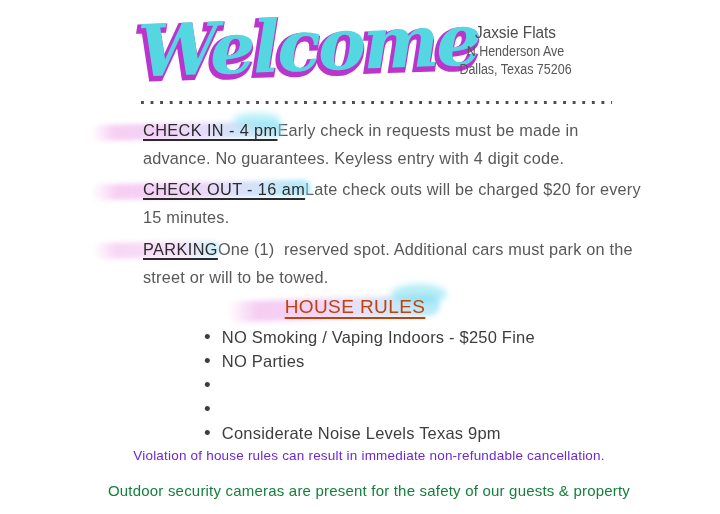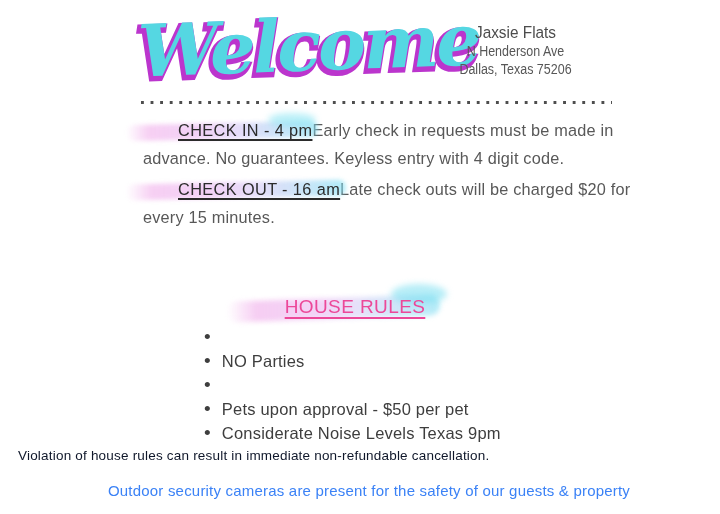--- a/index.html
+++ b/index.html
@@ -45,21 +45,21 @@
     font-size:16.3px;line-height:28px;color:#585858;letter-spacing:0.2px;
   }
   .sec-1{top:116px;} .sec-2{top:175px;} .sec-3{top:235px;}
   .sec .heading{
     color:#2b2b2b;text-decoration:underline;text-underline-offset:3px;
     text-decoration-thickness:1.5px;letter-spacing:0.4px;
   }
   .sec .body{white-space:pre-wrap;}
 
   
-  .hl{position:relative;z-index:0;margin-left:35px;}
+  .hl{position:relative;z-index:0;}
   .hl::before{
     content:"";position:absolute;z-index:-1;top:2px;bottom:0px;
     left:-52px;right:-6px;border-radius:10px;filter:blur(2px);
     transform:rotate(-1.3deg);
     background:linear-gradient(90deg,
       rgba(238,160,231,0) 0%,
       rgba(238,160,231,0.50) 12%,
       rgba(226,155,236,0.46) 38%,
       rgba(188,170,240,0.40) 60%,
       rgba(128,224,243,0.62) 100%);
@@ -77,21 +77,21 @@
       rgba(230,165,238,0.34) 68%,
       rgba(140,224,243,0.45) 100%);
   }
 
   
   .house-rules-wrap{
     position:absolute;left:0;right:10px;top:296px;text-align:center;margin:0;
   }
   .house-rules{
     display:inline-block;position:relative;z-index:0;
-    font-size:19px;color:#ec4899;letter-spacing:0.4px;
+    font-size:19px;color:#c2410c;letter-spacing:0.4px;
     text-decoration:underline;text-underline-offset:4px;text-decoration-thickness:1.5px;
   }
   .house-rules::before{
     content:"";position:absolute;z-index:-1;top:2px;bottom:-1px;
     left:-58px;right:-14px;border-radius:10px;filter:blur(2.5px);
     transform:rotate(-2deg);
     background:linear-gradient(90deg,
       rgba(238,160,231,0) 0%,
       rgba(238,160,231,0.52) 14%,
       rgba(226,155,236,0.44) 42%,
@@ -109,26 +109,26 @@
     margin:0;padding:0;list-style:none;
   }
   .rule-item{
     display:flex;align-items:baseline;
     font-size:16.5px;line-height:24px;color:#3e3e3e;letter-spacing:0.2px;
   }
   .bullet{font-size:19px;margin-right:11px;color:#3e3e3e;}
 
   
   .note-violation{
-    position:absolute;left:18px;right:0;top:448px;margin:0;text-align:left;
-    font-size:13.5px;color:#0f172a;letter-spacing:0.2px;
+    position:absolute;left:18px;right:0;top:448px;margin:0;text-align:center;
+    font-size:13.5px;color:#6d28d9;letter-spacing:0.2px;
   }
   .note-security{
     position:absolute;left:18px;right:0;top:482px;margin:0;text-align:center;
-    font-size:15px;color:#3b82f6;letter-spacing:0.2px;
+    font-size:15px;color:#15803d;letter-spacing:0.2px;
   }
 </style>
 </head>
 <body>
 
 <div class="poster">
 
   <div class="welcome">
     <span class="w-shadow">Welcome</span>
     <span class="w-main">Welcome</span>
@@ -143,39 +143,42 @@
   <div class="dots"></div>
 
   <p class="sec sec-1">
     <span class="hl hl-check"><span class="heading">CHECK IN - 4 pm</span></span><span class="body">Early check in requests must be made in advance. No guarantees. Keyless entry with 4 digit code.</span>
   </p>
 
   <p class="sec sec-2">
     <span class="hl"><span class="heading">CHECK OUT - 16 am</span></span><span class="body">Late check outs will be charged $20 for every 15 minutes.</span>
   </p>
 
+  <p class="sec sec-3">
+    <span class="hl hl-small"><span class="heading">PARKING</span></span><span class="body">One (1)  reserved spot. Additional cars must park on the street or will to be towed.</span>
+  </p>
 
   <p class="house-rules-wrap">
     <span class="house-rules">HOUSE RULES</span>
   </p>
 
   <ul class="rules-list">
     <li class="rule-item">
       <span class="bullet">•</span>
+      <span>NO Smoking / Vaping Indoors - $250 Fine</span>
     </li>
     <li class="rule-item">
       <span class="bullet">•</span>
       <span>NO Parties</span>
     </li>
     <li class="rule-item">
       <span class="bullet">•</span>
     </li>
     <li class="rule-item">
       <span class="bullet">•</span>
-      <span>Pets upon approval - $50 per pet</span>
     </li>
     <li class="rule-item">
       <span class="bullet">•</span>
       <span>Considerate Noise Levels Texas 9pm</span>
     </li>
   </ul>
 
   <p class="note-violation">Violation of house rules can result in immediate non-refundable cancellation.</p>
   <p class="note-security">Outdoor security cameras are present for the safety of our guests &amp; property</p>
 

